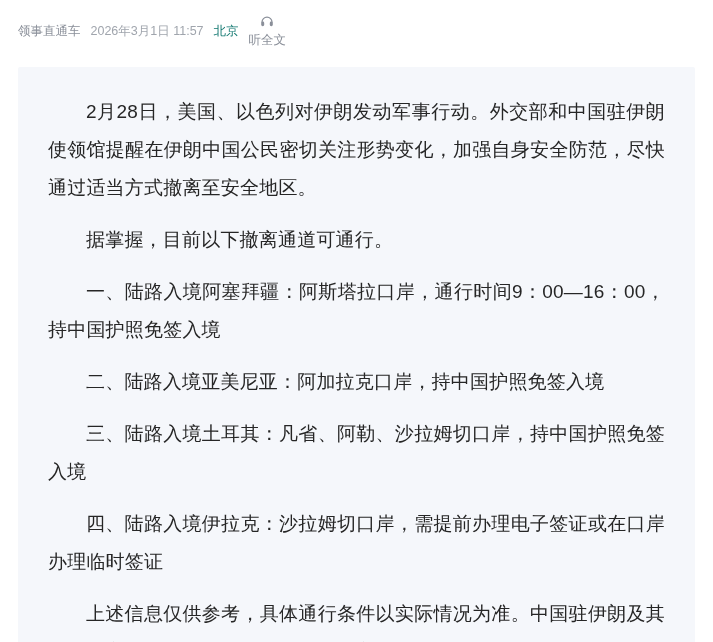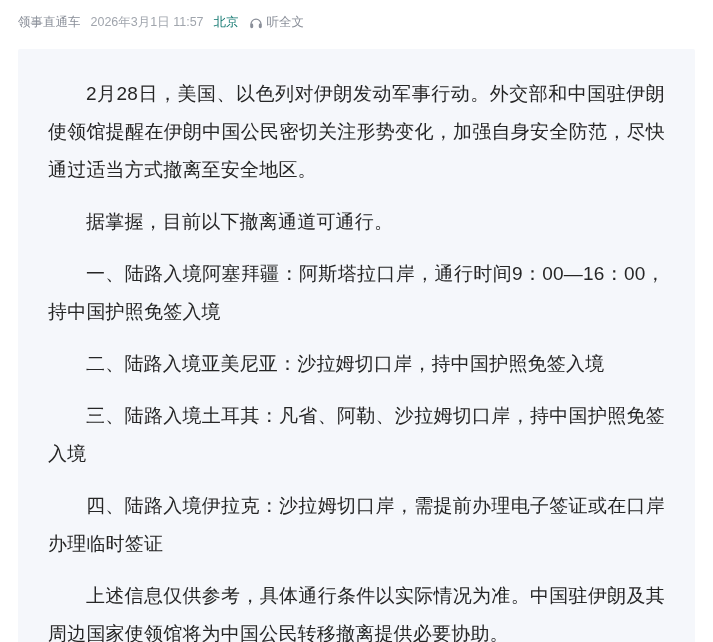--- a/index.html
+++ b/index.html
@@ -45,20 +45,21 @@
   }
   .meta-place {
     color: #0f766e;
   }
   .listen-wrap {
     display: flex;
     align-items: center;
     gap: 4px;
     color: #8a8f99;
     cursor: pointer;
+    flex-direction: column;
   }
   .headphone-icon {
     width: 14px;
     height: 14px;
     display: inline-block;
     position: relative;
     flex: 0 0 auto;
   }
   .headphone-icon svg {
     display: block;
@@ -107,19 +108,19 @@
         </svg>
       </span>
       <span class="listen-label">听全文</span>
     </span>
   </div>
 
   <div class="body-card">
     <p class="para">2月28日，美国、以色列对伊朗发动军事行动。外交部和中国驻伊朗使领馆提醒在伊朗中国公民密切关注形势变化，加强自身安全防范，尽快通过适当方式撤离至安全地区。</p>
     <p class="para">据掌握，目前以下撤离通道可通行。</p>
     <p class="para">一、陆路入境阿塞拜疆：阿斯塔拉口岸，通行时间9：00—16：00，持中国护照免签入境</p>
-    <p class="para">二、陆路入境亚美尼亚：沙拉姆切口岸，持中国护照免签入境</p>
+    <p class="para">二、陆路入境亚美尼亚：阿加拉克口岸，持中国护照免签入境</p>
     <p class="para">三、陆路入境土耳其：凡省、阿勒、沙拉姆切口岸，持中国护照免签入境</p>
     <p class="para">四、陆路入境伊拉克：沙拉姆切口岸，需提前办理电子签证或在口岸办理临时签证</p>
     <p class="para">上述信息仅供参考，具体通行条件以实际情况为准。中国驻伊朗及其周边国家使领馆将为中国公民转移撤离提供必要协助。</p>
   </div>
 
 </div>
 
 </body></html>

